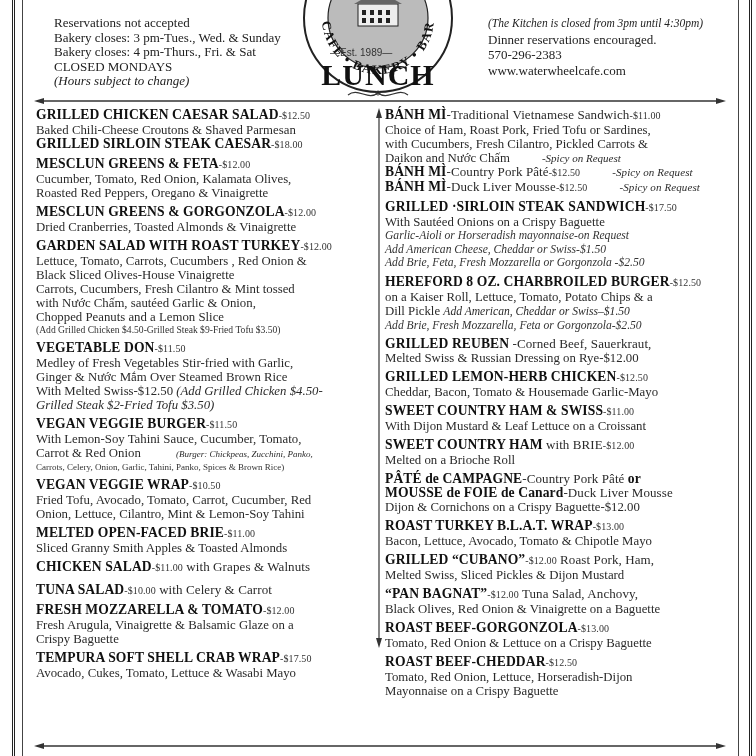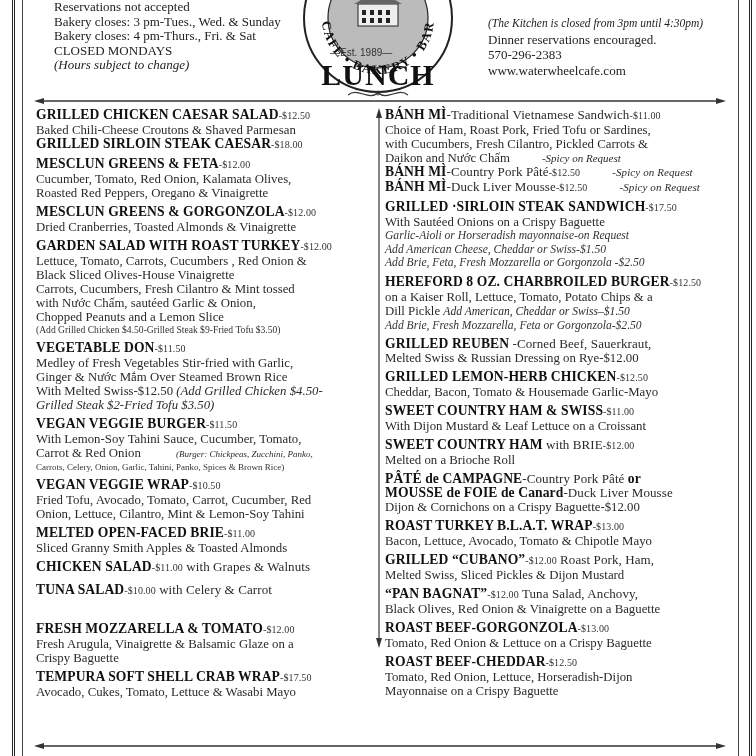--- a/index.html
+++ b/index.html
@@ -1,20 +1,20 @@
 <!DOCTYPE html>
 <html><head>
 <meta charset="utf-8">
 <style>
   html, body { margin:0; padding:0; background:#ffffff; }
   body { width:756px; height:756px; overflow:hidden; position:relative; font-family:"DejaVu Serif", serif; color:#1a1a1a; }
   .frame-outer { position:absolute; left:12px; top:-4px; width:740px; height:770px; border-left:3px double #222; border-right:3px double #222; box-sizing:border-box; }
   .frame-inner { position:absolute; left:22px; top:-4px; width:717px; height:770px; border-left:1px solid #444; border-right:1px solid #444; box-sizing:border-box; }
 
-  .hdr-left { position:absolute; left:54px; top:0; font-family:"Liberation Serif", serif; font-size:13px; line-height:14.5px; color:#222; }
+  .hdr-left { position:absolute; left:54px; top:16px; font-family:"Liberation Serif", serif; font-size:13px; line-height:14.5px; color:#222; }
   .hdr-left .it { font-style:italic; }
   .hdr-right { position:absolute; left:488px; top:16px; font-family:"Liberation Serif", serif; font-size:13px; line-height:15.5px; color:#222; }
   .hdr-right .it { font-style:italic; font-size:11.5px; }
 
   .logo { position:absolute; left:300px; top:-60px; width:156px; height:156px; }
   .est { position:absolute; left:330px; top:47px; width:96px; font-family:Liberation Sans, sans-serif; font-size:10px; color:#333; }
   .lunch { position:absolute; left:300px; top:58px; width:156px; text-align:center; font-family:"Liberation Serif", serif; font-weight:bold; font-size:30px; letter-spacing:1px; color:#111; }
   .flourish { position:absolute; left:338px; top:87px; width:80px; height:14px; }
 
   .rule-top { position:absolute; left:34px; top:96px; width:692px; height:10px; }
@@ -147,21 +147,21 @@
     <div class="desc">Fried Tofu, Avocado, Tomato, Carrot, Cucumber, Red</div>
     <div class="desc">Onion, Lettuce, Cilantro, Mint &amp; Lemon-Soy Tahini</div>
   </div>
   <div class="item">
     <div class="name"><span>MELTED OPEN-FACED BRIE</span><span class="price">-$11.00</span></div>
     <div class="desc">Sliced Granny Smith Apples &amp; Toasted Almonds</div>
   </div>
   <div class="item" style="margin-bottom:8px">
     <div class="name"><span>CHICKEN SALAD</span><span class="price">-$11.00</span><span class="inline-desc"> with Grapes &amp; Walnuts</span></div>
   </div>
-  <div class="item" style="margin-bottom:24px">
+  <div class="item" style="margin-bottom:5px">
     <div class="name"><span>TUNA SALAD</span><span class="price">-$10.00</span><span class="inline-desc"> with Celery &amp; Carrot</span></div>
   </div>
   <div class="item">
     <div class="name"><span>FRESH MOZZARELLA &amp; TOMATO</span><span class="price">-$12.00</span></div>
     <div class="desc">Fresh Arugula, Vinaigrette &amp; Balsamic Glaze on a</div>
     <div class="desc">Crispy Baguette</div>
   </div>
   <div class="item">
     <div class="name"><span>TEMPURA SOFT SHELL CRAB WRAP</span><span class="price">-$17.50</span></div>
     <div class="desc">Avocado, Cukes, Tomato, Lettuce &amp; Wasabi Mayo</div>

